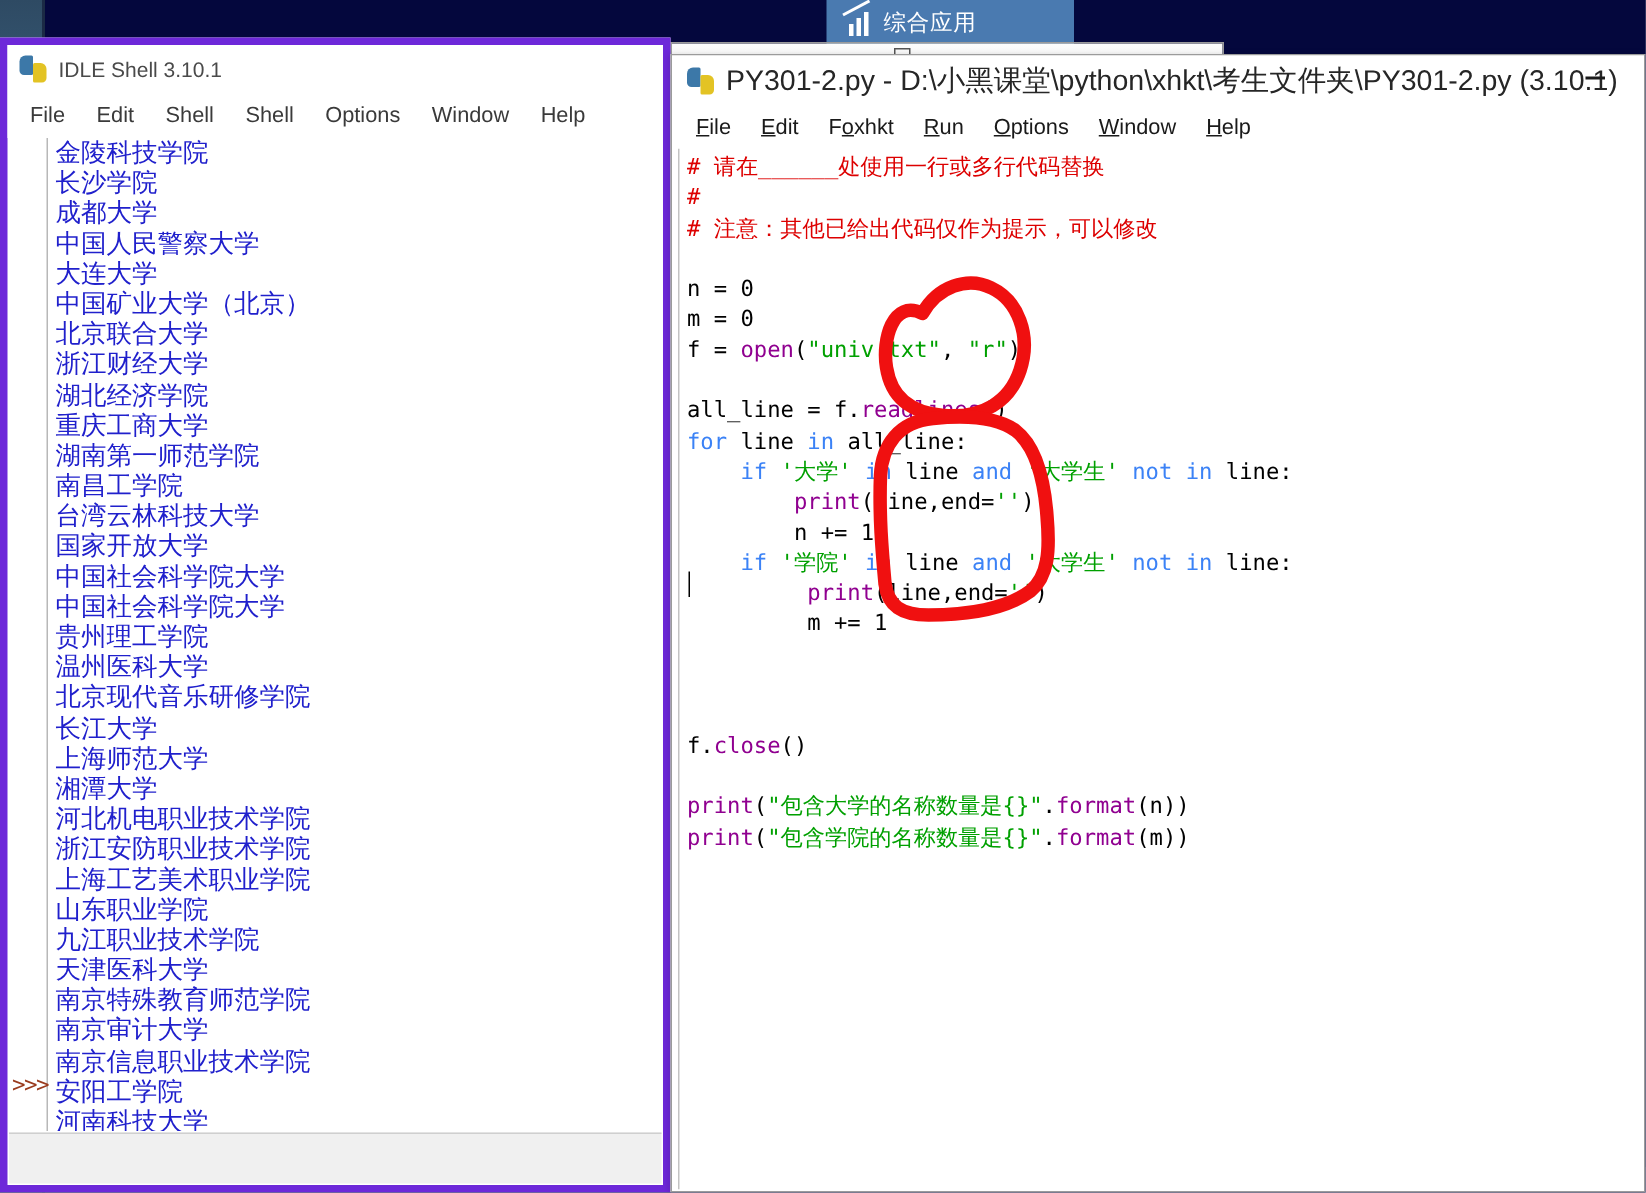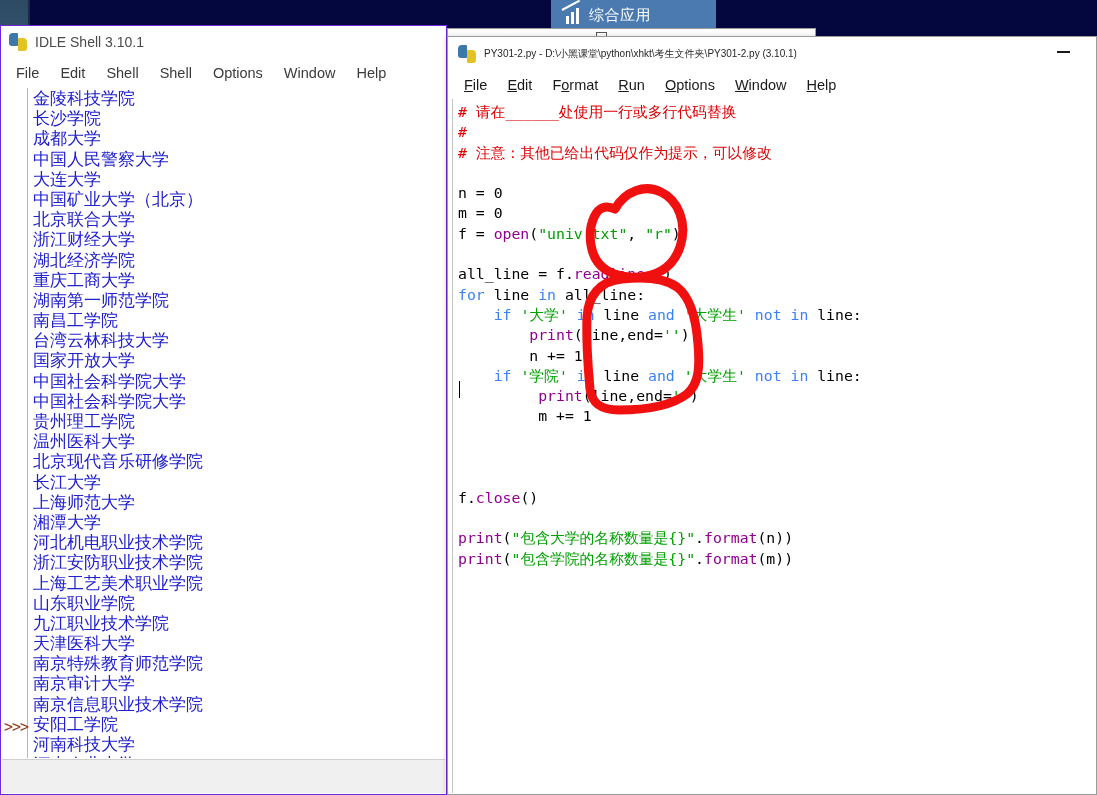--- a/index.html
+++ b/index.html
@@ -70,21 +70,21 @@
   .bg-window .ctl { position: absolute; top: 3px; font-size: 12px; color: #444; }
   .bg-window .ctl.maxi { left: 148px; }
   .bg-window .ctl.maxi span {
     display:block; width: 11px; height: 9px; border: 1px solid #555;
   }
   .bg-window .ctl.close { left: 246px; color:#777; font-size: 13px; line-height: 11px;}
 
   
   .shell-window {
     position: absolute; left: 0px; top: 25px; width: 447px; height: 770px;
-    background: #ffffff; border: 1px solid #6d28d9;
+    background: #ffffff; border: 5px solid #6d28d9;
   }
   .shell-titlebar {
     height: 32px; background: #ffffff;
     display: flex; align-items: center; padding-left: 8px; gap: 8px;
   }
   .py-icon {
     width: 18px; height: 18px; position: relative; flex: none;
   }
   .py-icon .pb, .py-icon .pg {
     position: absolute; width: 9px; height: 13px;
@@ -130,21 +130,21 @@
   
   .editor-window {
     position: absolute; left: 447px; top: 36px; width: 650px; height: 759px;
     background: #ffffff; border: 1px solid #9b9b9b;
     box-shadow: -2px 0 4px rgba(0,0,0,.12);
   }
   .editor-titlebar {
     height: 34px; display: flex; align-items: center; gap: 8px;
     padding-left: 10px; background: #ffffff; position: relative;
   }
-  .editor-title-text { font-size: 10px; color: #262626; white-space: nowrap; }
+  .editor-title-text { font-size: 19px; color: #262626; white-space: nowrap; }
   .win-min {
     position: absolute; right: 26px; top: 14px; width: 13px; height: 2px;
     background: #1a1a1a;
   }
   .editor-menubar {
     height: 28px; display: flex; align-items: center; padding-left: 10px; gap: 8px;
   }
   .editor-menubar .mi {
     font-size: 14.5px; color: #1a1a1a; padding: 1px 6px; white-space: nowrap;
   }
@@ -238,21 +238,21 @@
         <span class="pb"></span>
           <span class="pg"></span>
       </span>
       <span class="editor-title-text">PY301-2.py - D:\小黑课堂\python\xhkt\考生文件夹\PY301-2.py (3.10.1)</span>
       <span class="win-min"></span>
     </div>
 
     <div class="editor-menubar">
       <span class="mi"><u>F</u><span>ile</span></span>
       <span class="mi"><u>E</u><span>dit</span></span>
-      <span class="mi">F<u>o</u><span>rmat</span></span>
+      <span class="mi">F<u>o</u><span>xhkt</span></span>
       <span class="mi"><u>R</u><span>un</span></span>
       <span class="mi"><u>O</u><span>ptions</span></span>
       <span class="mi"><u>W</u><span>indow</span></span>
       <span class="mi"><u>H</u><span>elp</span></span>
     </div>
 
     <div class="code-area">
       <div class="code-gutter"></div>
       <div class="code-text" id="code-text"><span class="ln"><span class="cm"># 请在______处使用一行或多行代码替换</span></span><span class="ln"><span class="cm">#</span></span><span class="ln"><span class="cm"># 注意：其他已给出代码仅作为提示，可以修改</span></span><span class="ln">&nbsp;</span><span class="ln">n = 0</span><span class="ln">m = 0</span><span class="ln">f = <span class="bi">open</span>(<span class="st">"univ.txt"</span>, <span class="st">"r"</span>)</span><span class="ln">&nbsp;</span><span class="ln">all_line = f.<span class="bi">readlines</span>()</span><span class="ln"><span class="kw">for</span> line <span class="kw">in</span> all_line:</span><span class="ln">    <span class="kw">if</span> <span class="st">'大学'</span> <span class="kw">in</span> line <span class="kw">and</span> <span class="st">'大学生'</span> <span class="kw">not</span> <span class="kw">in</span> line:</span><span class="ln">        <span class="bi">print</span>(line,end=<span class="st">''</span>)</span><span class="ln">        n += 1</span><span class="ln">    <span class="kw">if</span> <span class="st">'学院'</span> <span class="kw">in</span> line <span class="kw">and</span> <span class="st">'大学生'</span> <span class="kw">not</span> <span class="kw">in</span> line:</span><span class="ln">         <span class="bi">print</span>(line,end=<span class="st">''</span>)</span><span class="ln">         m += 1</span><span class="ln">&nbsp;</span><span class="ln">&nbsp;</span><span class="ln">&nbsp;</span><span class="ln">f.<span class="bi">close</span>()</span><span class="ln">&nbsp;</span><span class="ln"><span class="bi">print</span>(<span class="st">"包含大学的名称数量是{}"</span>.<span class="bi">format</span>(n))</span><span class="ln"><span class="bi">print</span>(<span class="st">"包含学院的名称数量是{}"</span>.<span class="bi">format</span>(m))</span></div>
       <div class="caret"></div>

